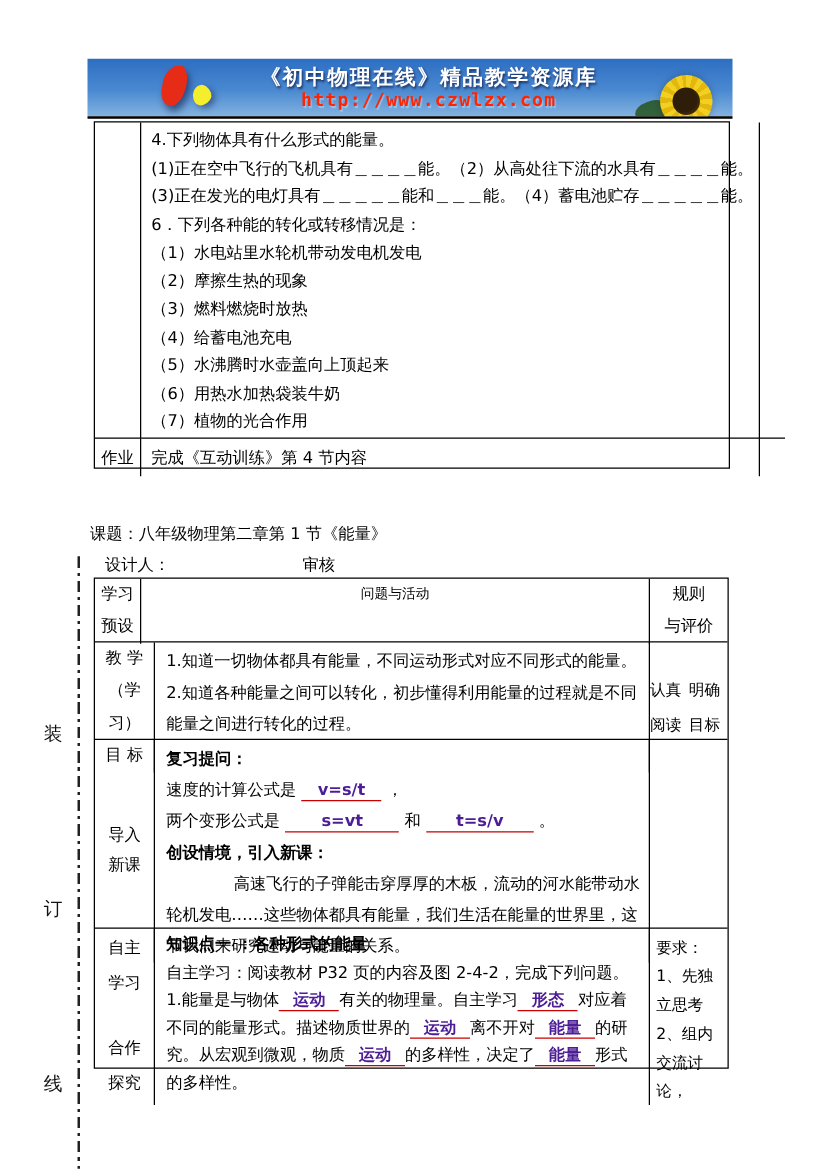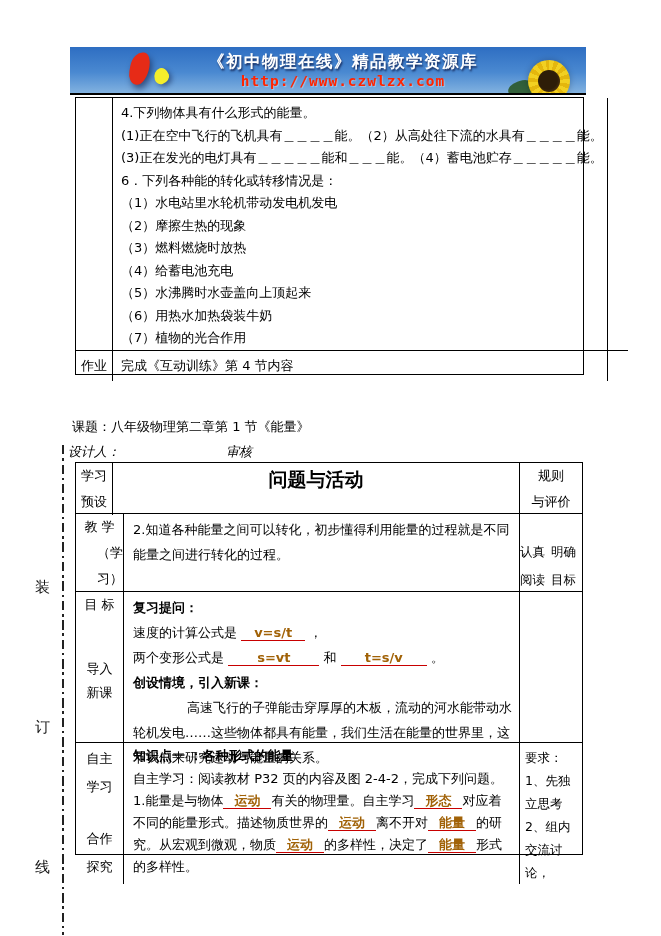--- a/index.html
+++ b/index.html
@@ -59,21 +59,21 @@
     border:1.6px solid #000; display:grid;
     grid-template-columns:37px 1fr 64px; grid-template-rows:1fr 30px;
     background:#fff;
   }
   .t1-main { padding:4px 4px 0 8px; }
   .t1-hw-label { display:flex; align-items:center; justify-content:center; font-size:13px; }
   .t1-hw-text { display:flex; align-items:center; padding-left:8px; font-size:13px; }
 
   
   .topic-line { position:absolute; left:72px; top:418px; font-size:13px; }
-  .designer-line { position:absolute; left:68px; top:443px; font-size:13px;font-style:italic; }
+  .designer-line { position:absolute; left:84px; top:443px; font-size:13px; }
   .designer-line .rev { position:absolute; left:158px; top:0; }
 
   
   .binding-line {
     position:absolute; left:62px; top:445px; width:2px; height:490px;
     background:repeating-linear-gradient(to bottom,#222 0 9px, transparent 9px 13px, #222 13px 15.5px, transparent 15.5px 19.5px);
   }
   .binding-char { position:absolute; left:35px; font-size:15px; color:#111; }
 
   
@@ -81,33 +81,33 @@
     position:absolute; left:75px; top:462px; width:508px;
     border:1.6px solid #000; background:#fff;
   }
   .t2row { display:grid; }
   .t2row + .t2row { border-top:1.4px solid #000; }
   .r1 { grid-template-columns:37px 1fr 62px; height:50px; }
   .r2 { grid-template-columns:48px 1fr 62px; height:78px; }
   .r3 { grid-template-columns:48px 1fr 62px; height:151px; }
   .r4 { grid-template-columns:48px 1fr 62px; height:112px; }
   .lab { display:flex; flex-direction:column; align-items:center; justify-content:center;
-         font-size:13px; line-height:26px; text-align:right; }
-  .hdr-mid { display:flex; justify-content:center; padding-top:4px; font-size:19px;font-weight:bold; }
+         font-size:13px; line-height:26px; text-align:center; }
+  .hdr-mid { display:flex; justify-content:center; padding-top:4px; font-size:11px; }
   .body-cell { padding:3px 6px 0 9px; font-size:13px; line-height:25px; }
   .body-cell .para { white-space:normal; line-height:25px; }
   .bold { font-weight:bold; }
   .scenario { text-indent:54px; }
   .q1 { white-space:normal; line-height:22px; }
   .r4 .body-cell { line-height:22.5px; padding-top:2px; }
   .note-cell { display:flex; flex-direction:row; align-items:center; justify-content:center;
                font-size:12.5px; line-height:28px; }
   .req-cell { padding:3px 2px 0 5px; font-size:12.5px; line-height:23px; white-space:normal; }
 
-  .fill { color:#a16207; border-bottom:1.3px solid #c80000; font-weight:bold; }
+  .fill { color:#4c1d95; border-bottom:1.3px solid #c80000; font-weight:bold; }
   .fill.cn { padding:0 11px; }
   .fill.f1 { padding:0 13px; }
   .fill.f2 { padding:0 29px; }
   .fill.f3 { padding:0 24px; }
 </style>
 </head>
 <body>
 
 <div id="page">
 
@@ -166,20 +166,21 @@
       </div>
     </div>
 
     <div class="t2row r2">
       <div class="cell-r lab">
         <span>教 学</span>
         <span>（学习）</span>
         <span>目 标</span>
       </div>
       <div class="cell-r body-cell">
+        <div class="para">1.知道一切物体都具有能量，不同运动形式对应不同形式的能量。</div>
         <div class="para">2.知道各种能量之间可以转化，初步懂得利用能量的过程就是不同能量之间进行转化的过程。</div>
       </div>
       <div class="note-cell">
         <span>认真阅读</span>
         <span>明确目标</span>
       </div>
     </div>
 
     <div class="t2row r3">
       <div class="cell-r lab" style="line-height:24px;">

